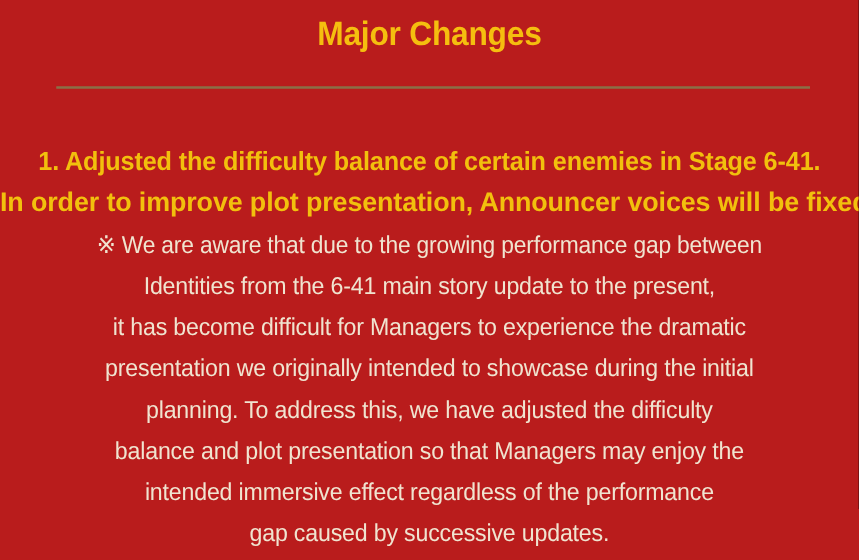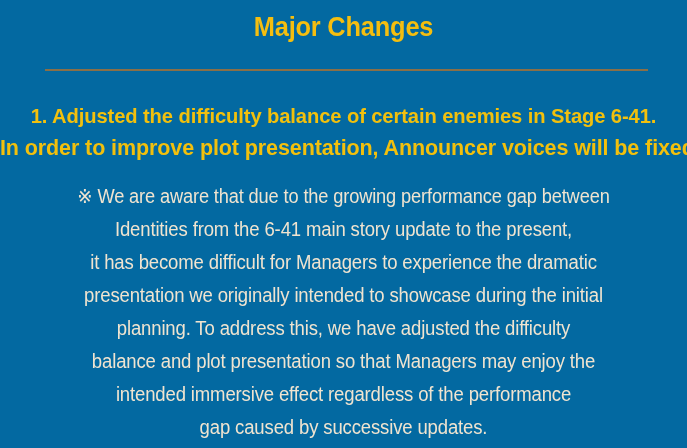--- a/index.html
+++ b/index.html
@@ -12,21 +12,21 @@
     height: 448px;
     background: #050505;
     overflow: hidden;
     font-family: "Liberation Sans", "DejaVu Sans", sans-serif;
   }
 
   #notice-panel {
     position: relative;
     width: 687px;
     height: 448px;
-    background: #0369a1;
+    background: #b91c1c;
     overflow: hidden;
     box-sizing: border-box;
     text-decoration: underline;
   }
 
   
   #page-title {
     position: absolute;
     top: 9px;
     left: 0;
@@ -48,21 +48,21 @@
     top: 69px;
     left: 45px;
     width: 603px;
     height: 2px;
     background: #8a6f47;
   }
 
   
   #change-list {
     position: absolute;
-    top: 99px;
+    top: 113px;
     left: 0;
     width: 614px;
   }
   .change-line {
     display: block;
     width: 687px;
     text-align: center;
     color: #f2c00d;
     font-size: 21px;
     font-weight: bold;

